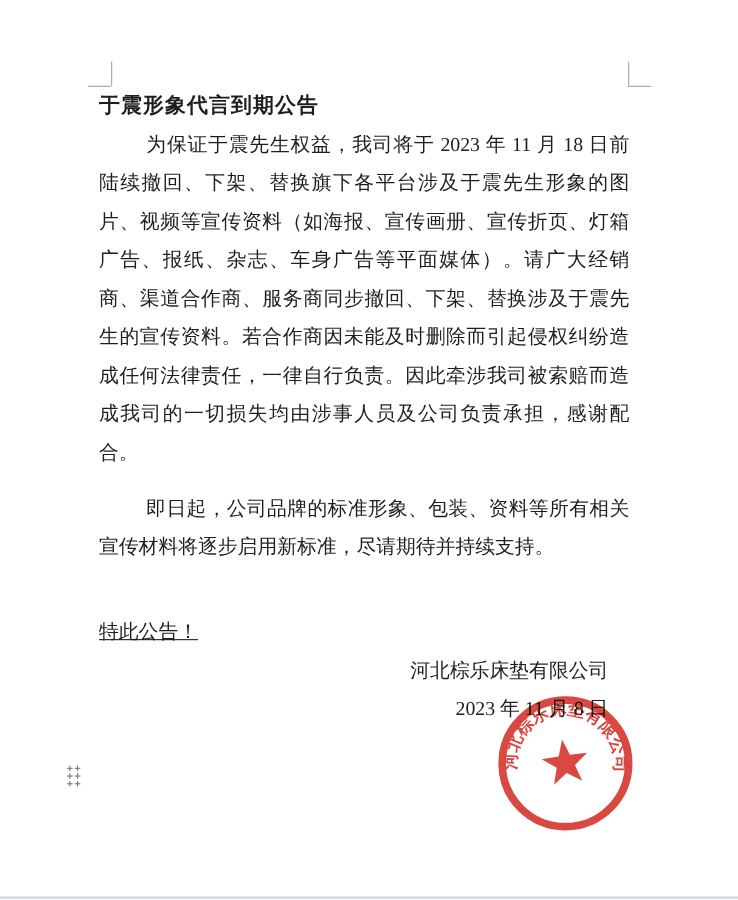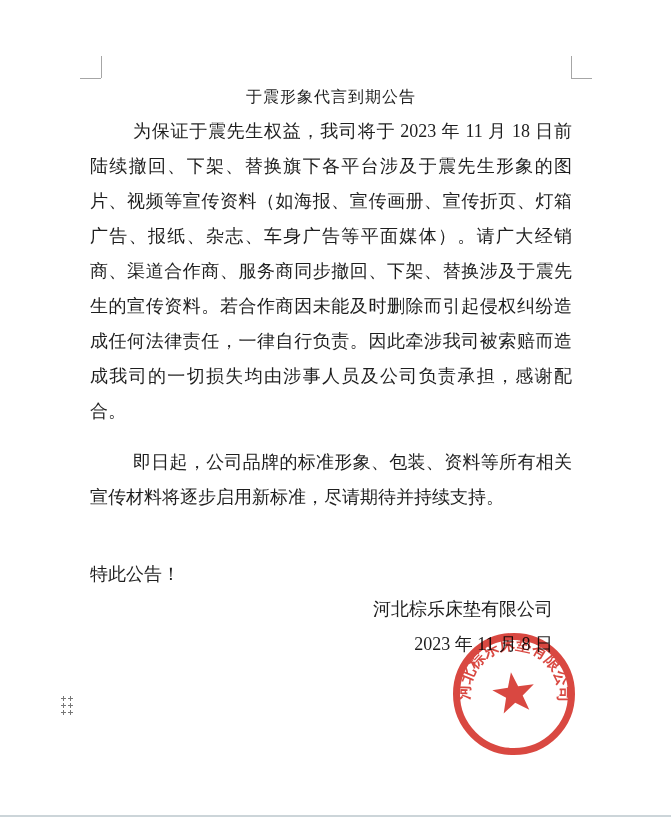--- a/index.html
+++ b/index.html
@@ -28,30 +28,29 @@
     position: absolute;
     left: 0; top: 0;
     width: 671px;
     padding: 79px 99px 0 90px;
     font-size: 18px;
     line-height: 35px;
     text-align: justify;
     text-justify: inter-character;
   }
   .doc-title {
-    text-align: center;
-    font-size: 16px;
-    font-weight: normal;
+    font-size: 19px;
+    font-weight: bold;
     line-height: 35px;
     letter-spacing: 1px;
   }
   .salutation { line-height: 35px; }
   .para { text-indent: 43px; }
   .para + .para { margin-top: 16px; }
-  .closing { margin-top: 42px; }
+  .closing { margin-top: 42px; text-decoration: underline; }
   .signature { text-align: right; padding-right: 19px; }
 
   
   .seal {
     position: absolute;
     left: 449px; top: 629px;
     width: 130px; height: 130px;
     mix-blend-mode: multiply;
     opacity: 0.9;
     pointer-events: none;

